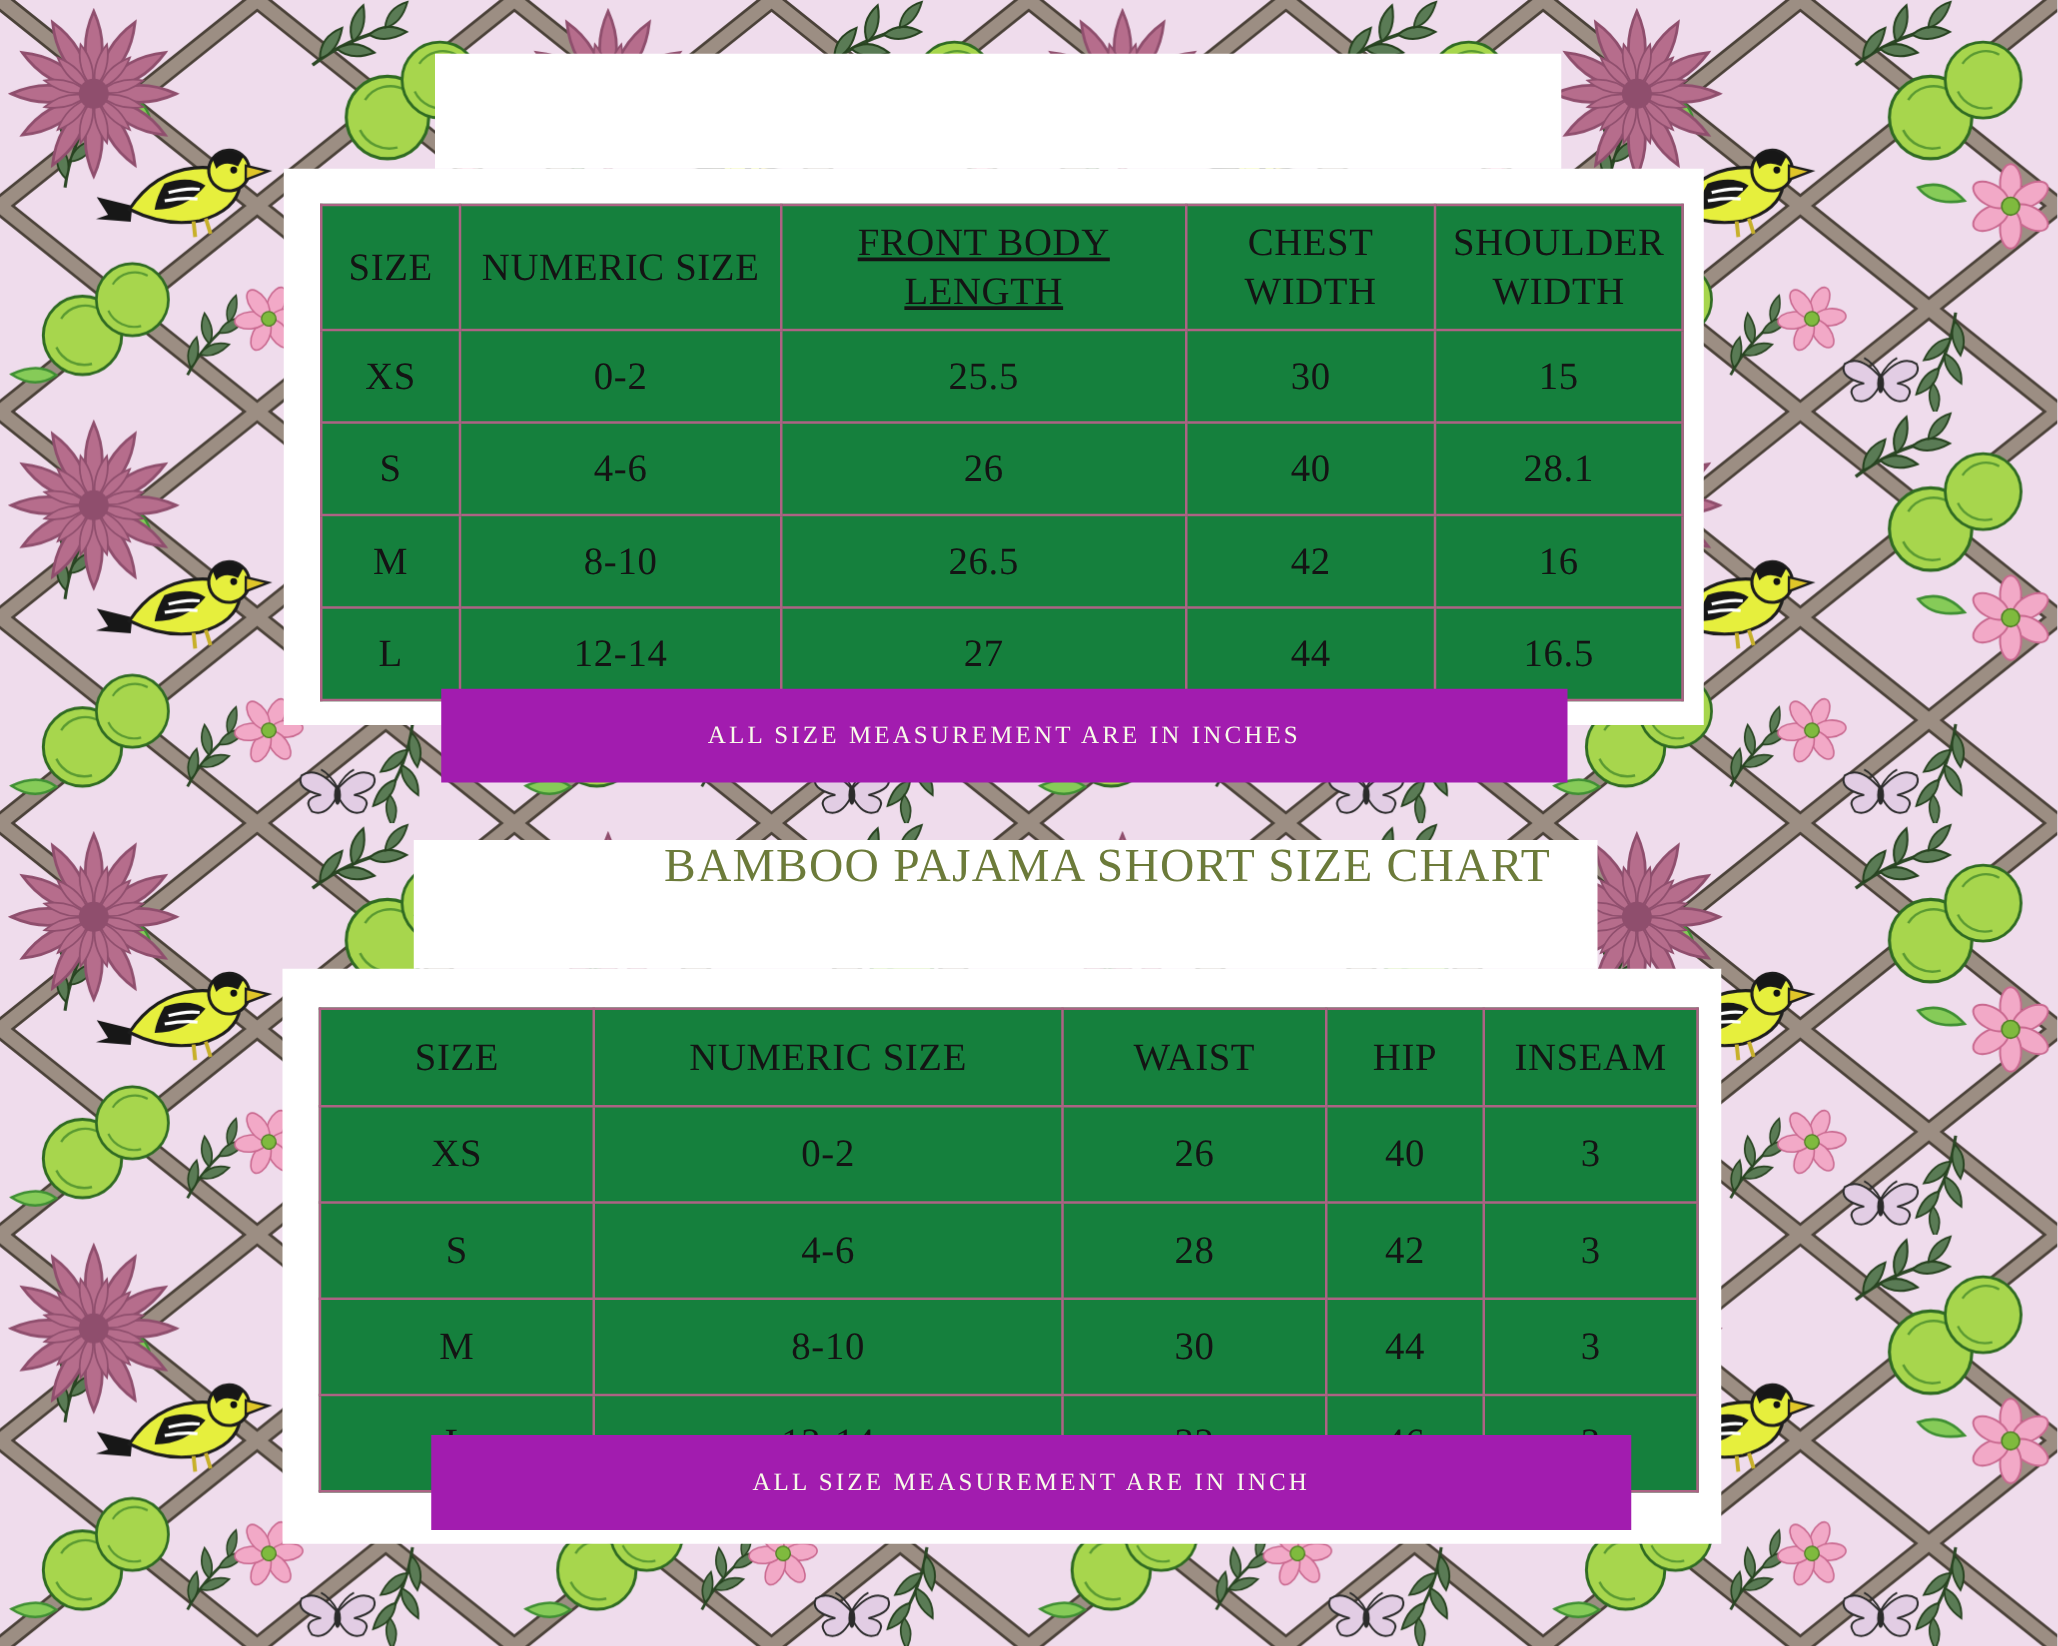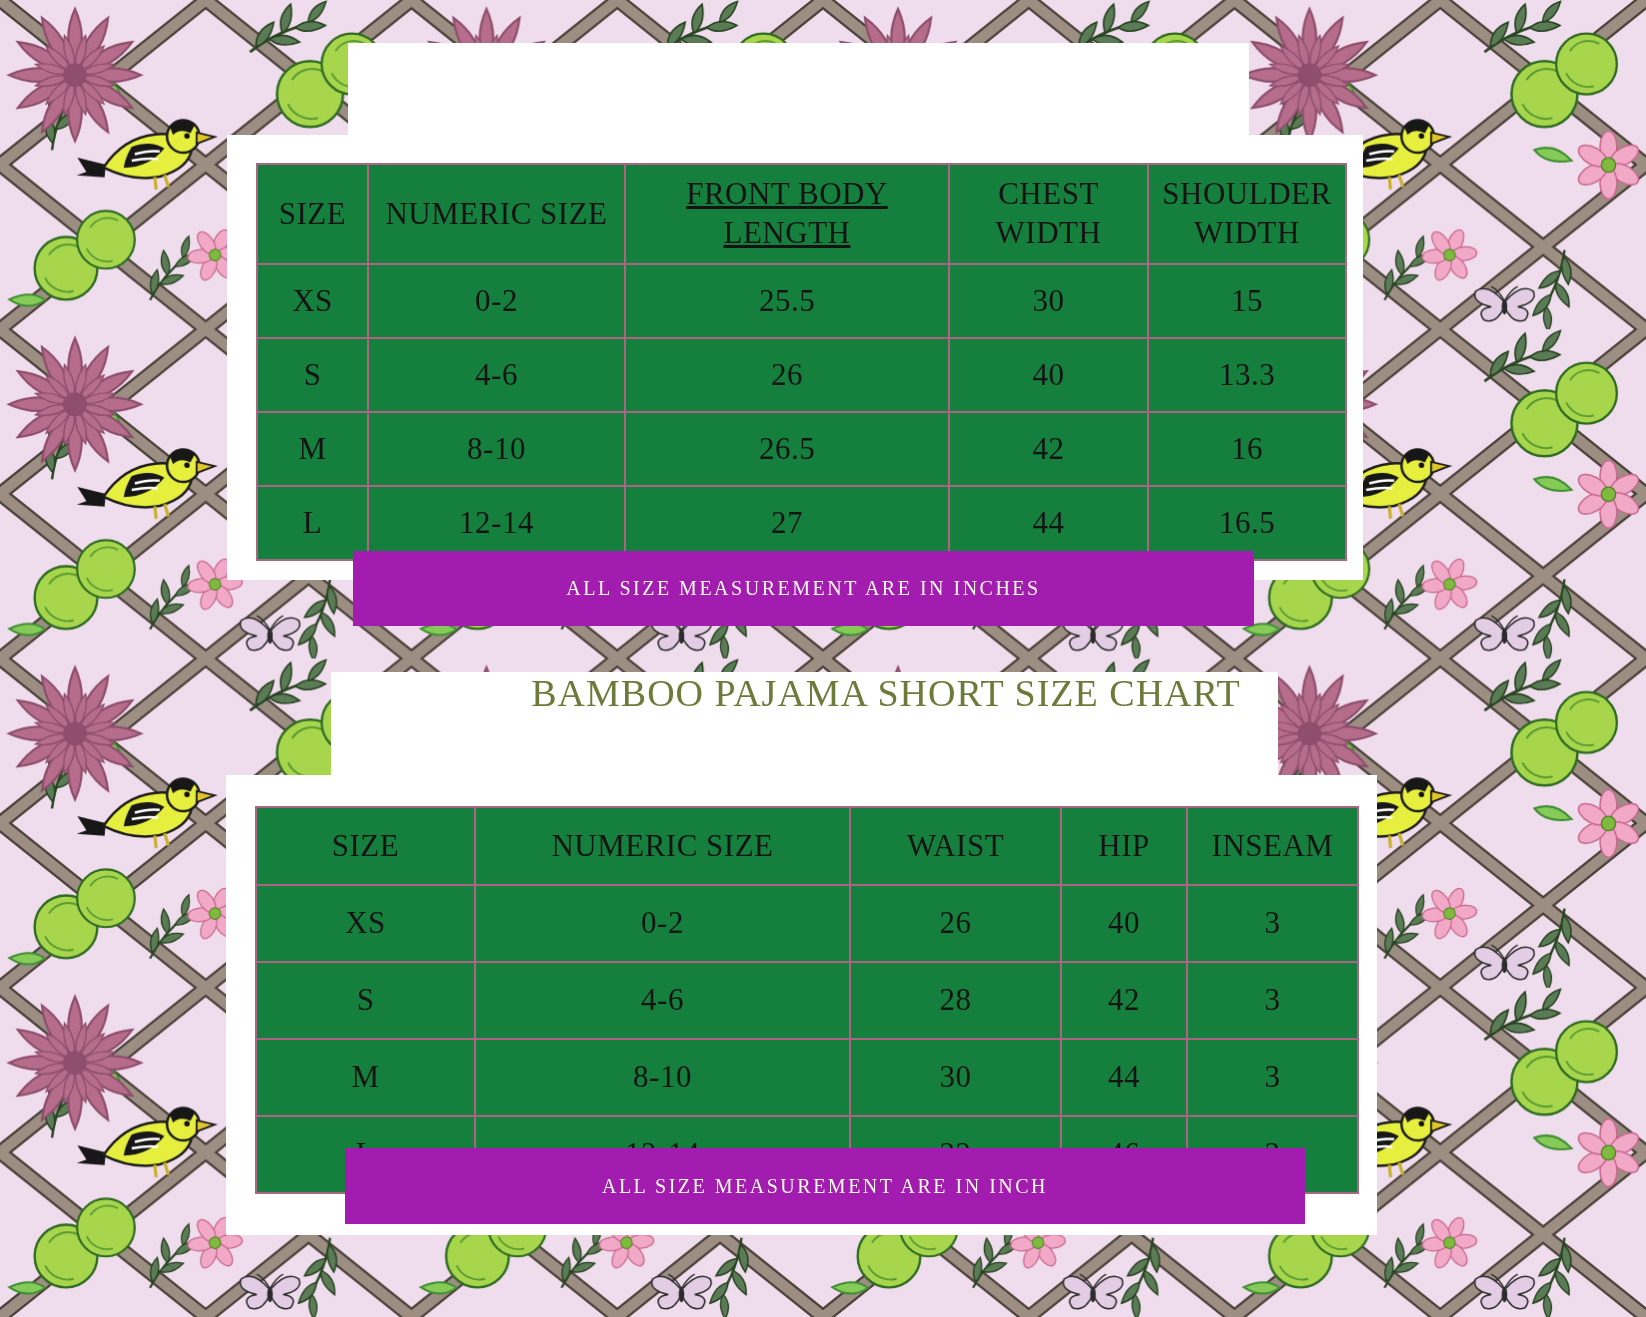--- a/index.html
+++ b/index.html
@@ -172,21 +172,21 @@
         <td>0-2</td>
         <td>25.5</td>
         <td>30</td>
         <td>15</td>
       </tr>
       <tr>
         <td class="bl-dark">S</td>
         <td>4-6</td>
         <td>26</td>
         <td>40</td>
-        <td>13.3</td>
+        <td>28.1</td>
       </tr>
       <tr>
         <td class="bl-dark">M</td>
         <td>8-10</td>
         <td>26.5</td>
         <td>42</td>
         <td>16</td>
       </tr>
       <tr>
         <td class="bl-dark">L</td>

